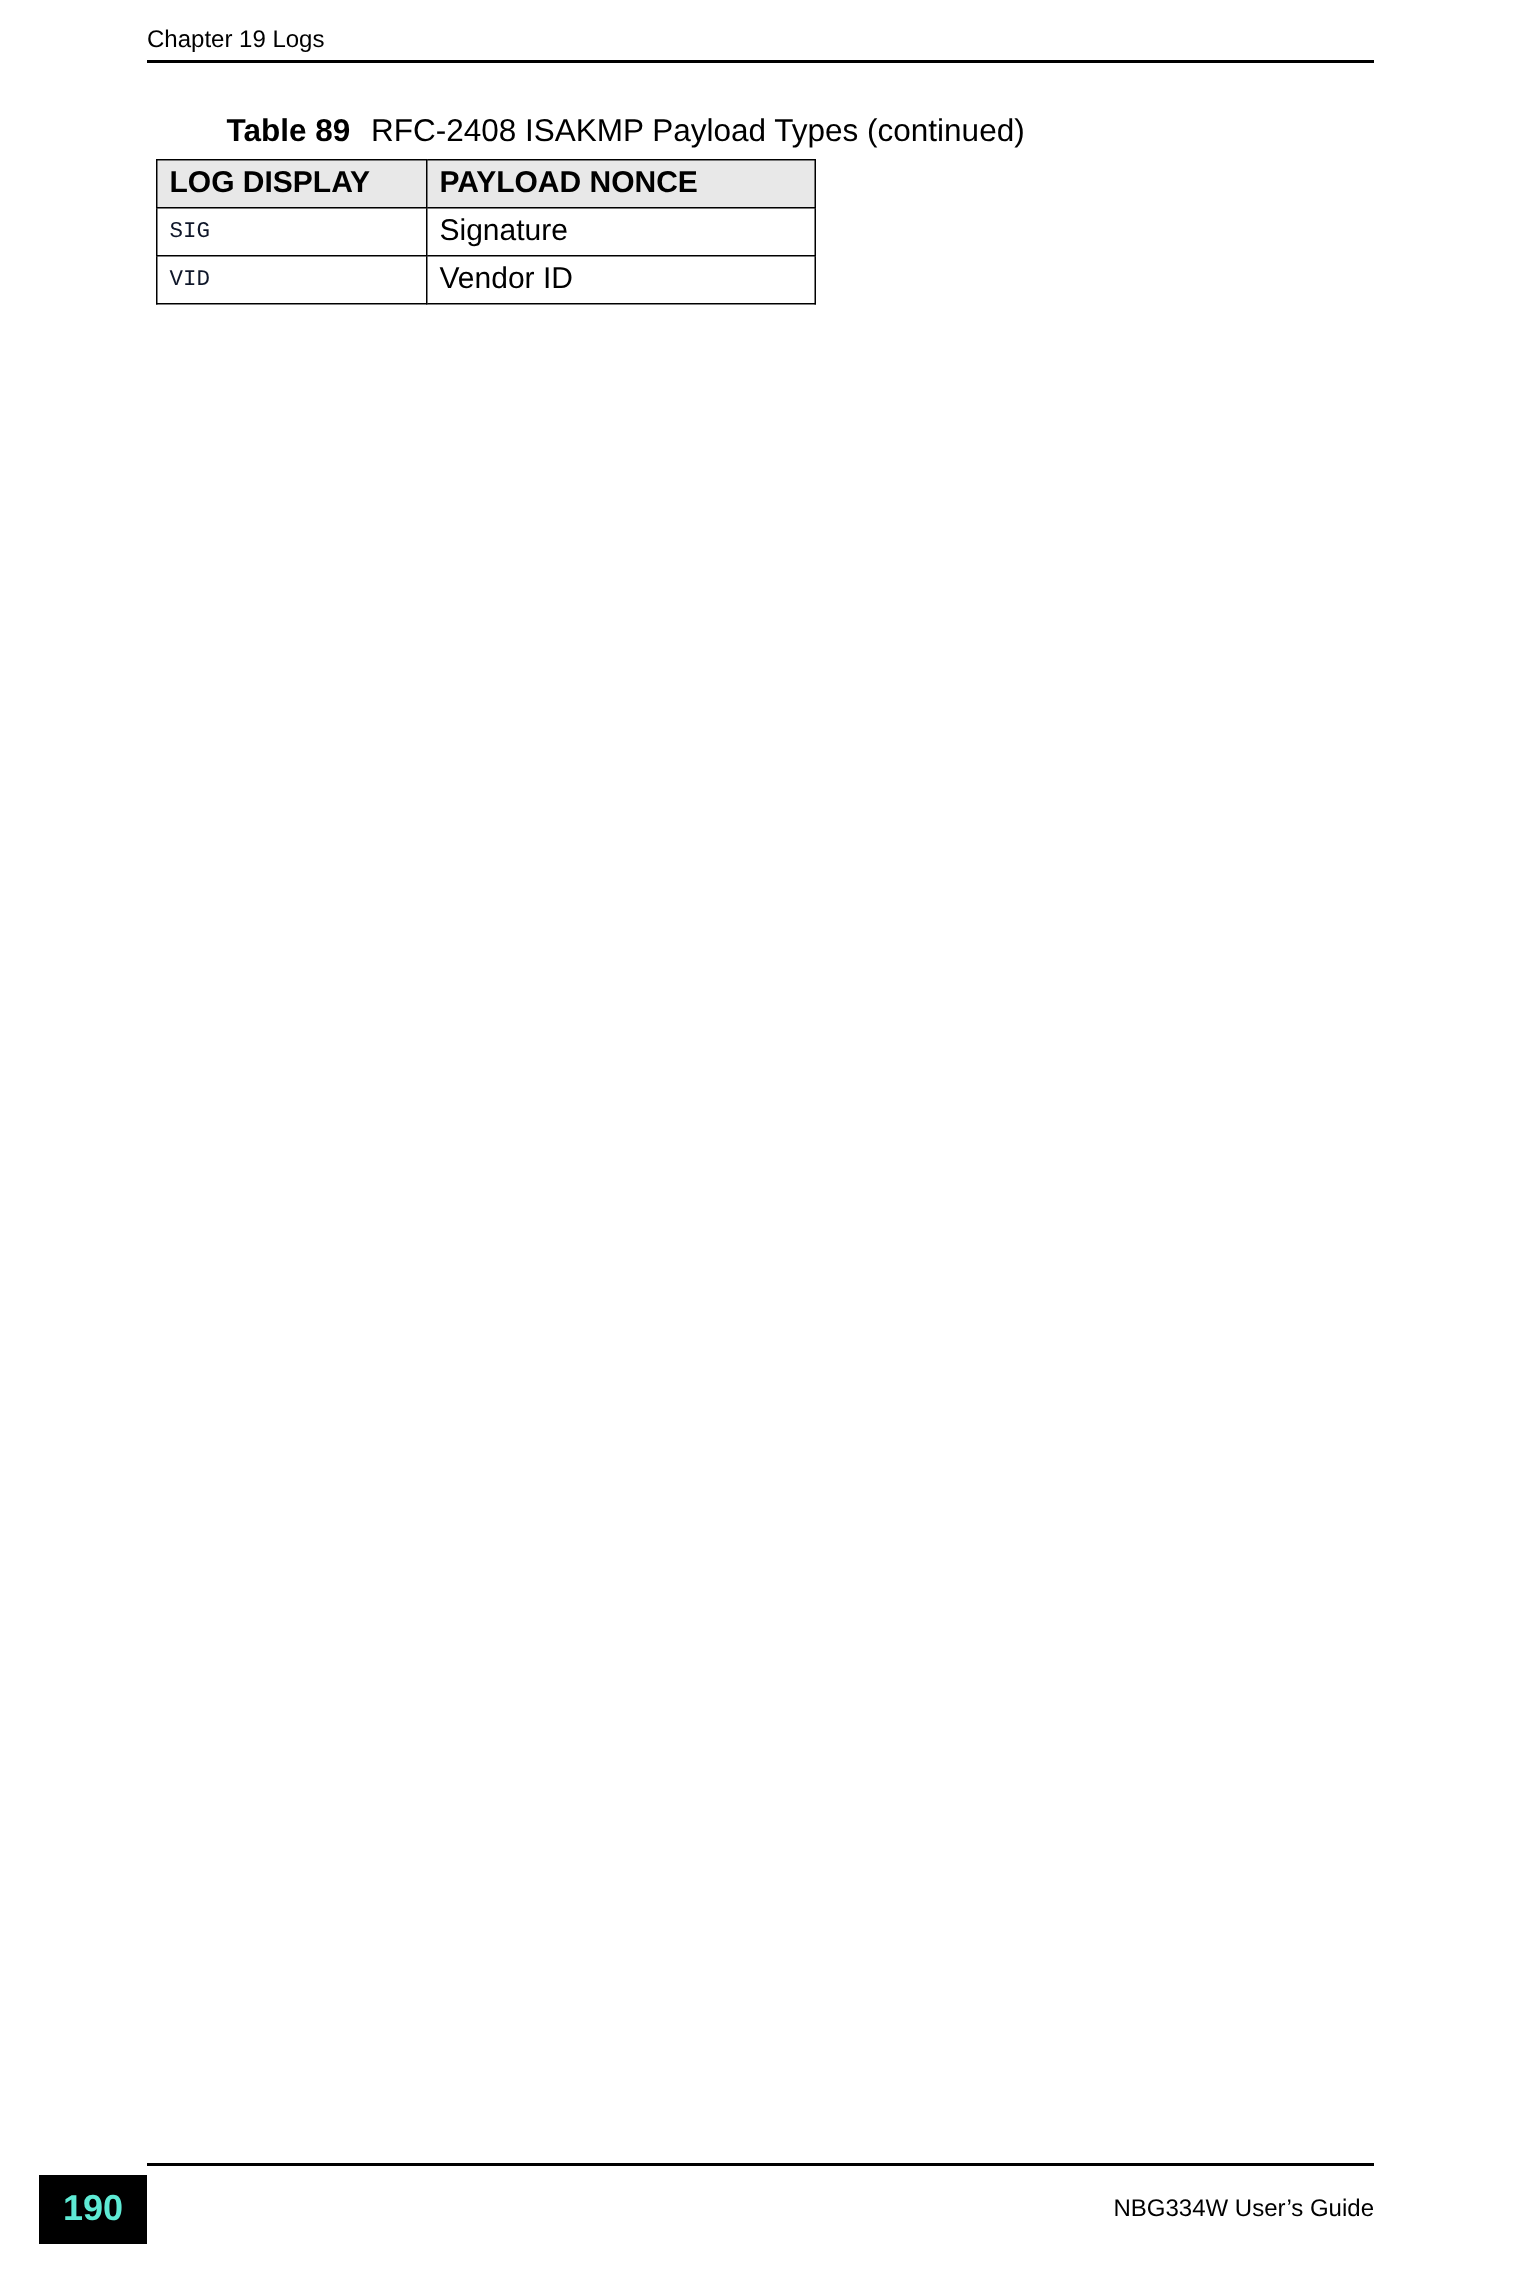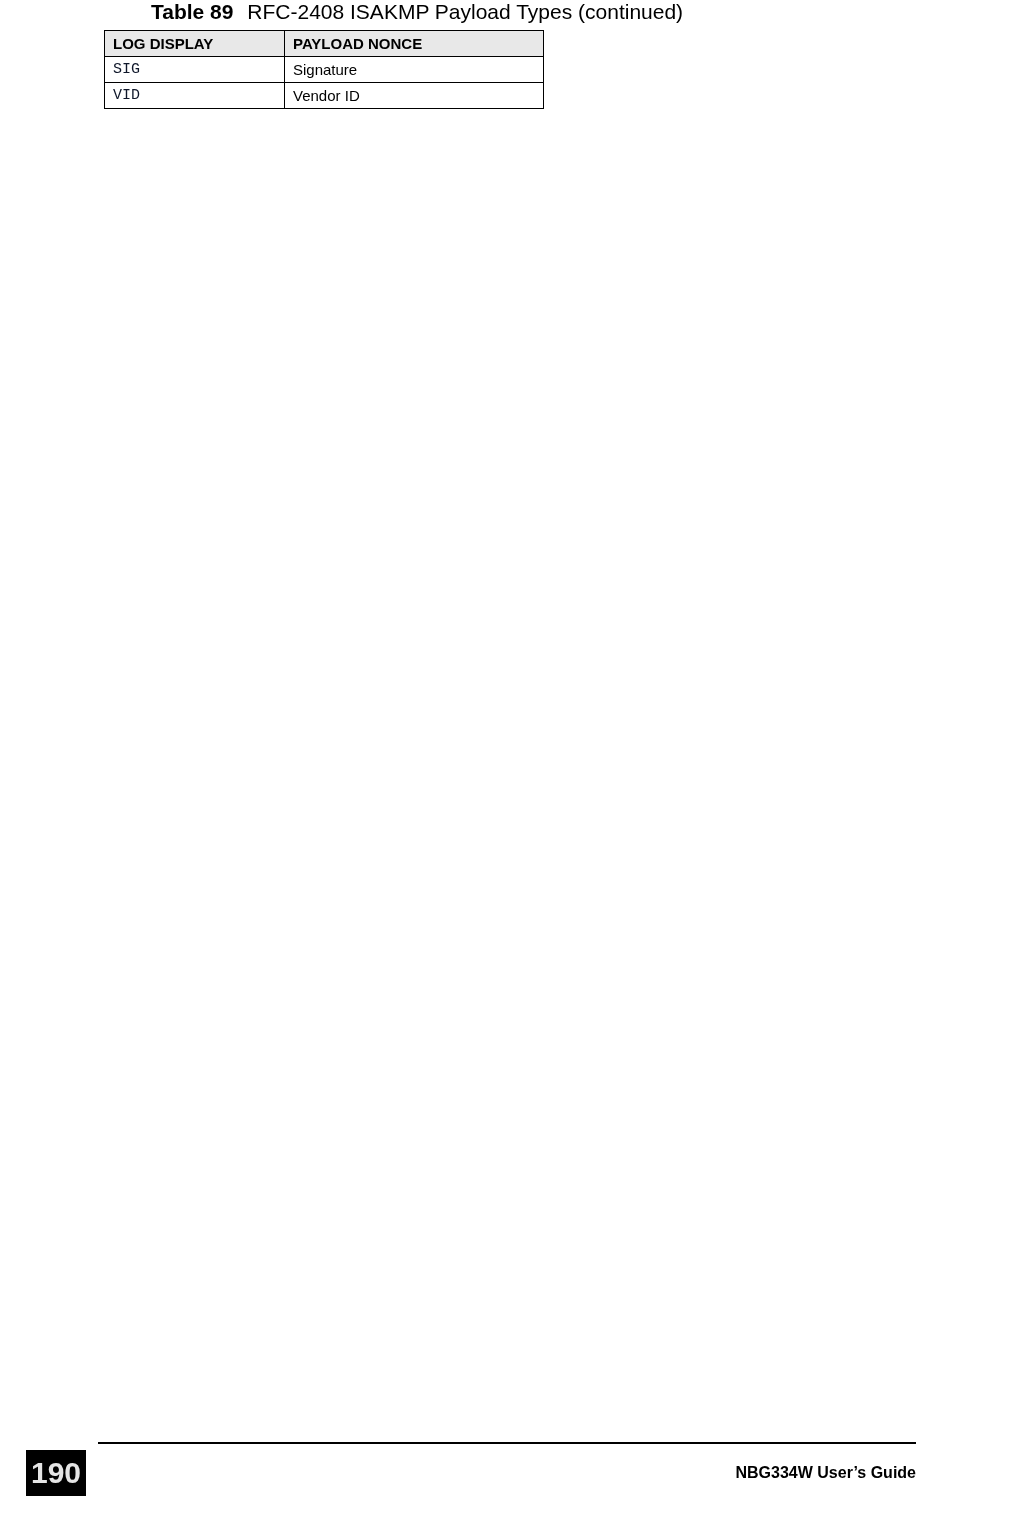--- a/index.html
+++ b/index.html
@@ -52,21 +52,21 @@
     table.payload {
       border-collapse: collapse;
       margin-left: 6px;
       width: 440px;
     }
     table.payload th, table.payload td {
       border: 1.5px solid #000;
       text-align: left;
       vertical-align: middle;
       padding: 4px 8px;
-      font-size: 15px;
+      font-size: 20px;
     }
     table.payload th {
       background: #e8e8e8;
       font-weight: 700;
     }
     table.payload th.col-log {
       width: 180px;
     }
     table.payload td.log-cell {
       font-family: "Courier New", Courier, monospace;
@@ -85,44 +85,48 @@
       margin-bottom: 6px;
     }
     .footer-row {
       display: flex;
       align-items: center;
       justify-content: space-between;
       width: 100%;
     }
     .page-number-box {
       background: #000;
-      color: #e5e5e5;
+      color: #5eead4;
       font-weight: 700;
-      font-size: 30px;
-      width: 60px;
+      font-size: 24px;
+      width: 72px;
       height: 46px;
       display: flex;
       align-items: center;
       justify-content: center;
       margin-left: -72px;
     }
     .footer-left-wrap {
       display: flex;
       align-items: center;
     }
     .guide-name {
       font-size: 16px;
-      font-weight: 700;
+      font-weight: 400;
       margin-left: 23px;
     }
   </style>
 </head>
 <body>
 
 <div class="page">
+  <div class="header-area">
+    <div class="chapter-title">Chapter 19 Logs</div>
+    <hr class="header-rule">
+  </div>
 
   <div class="table-caption">
     <span class="table-number">Table 89</span>
     <span class="table-title">RFC-2408 ISAKMP Payload Types (continued)</span>
   </div>
 
   <table class="payload">
     <thead>
       <tr>
         <th class="col-log">LOG DISPLAY</th>

